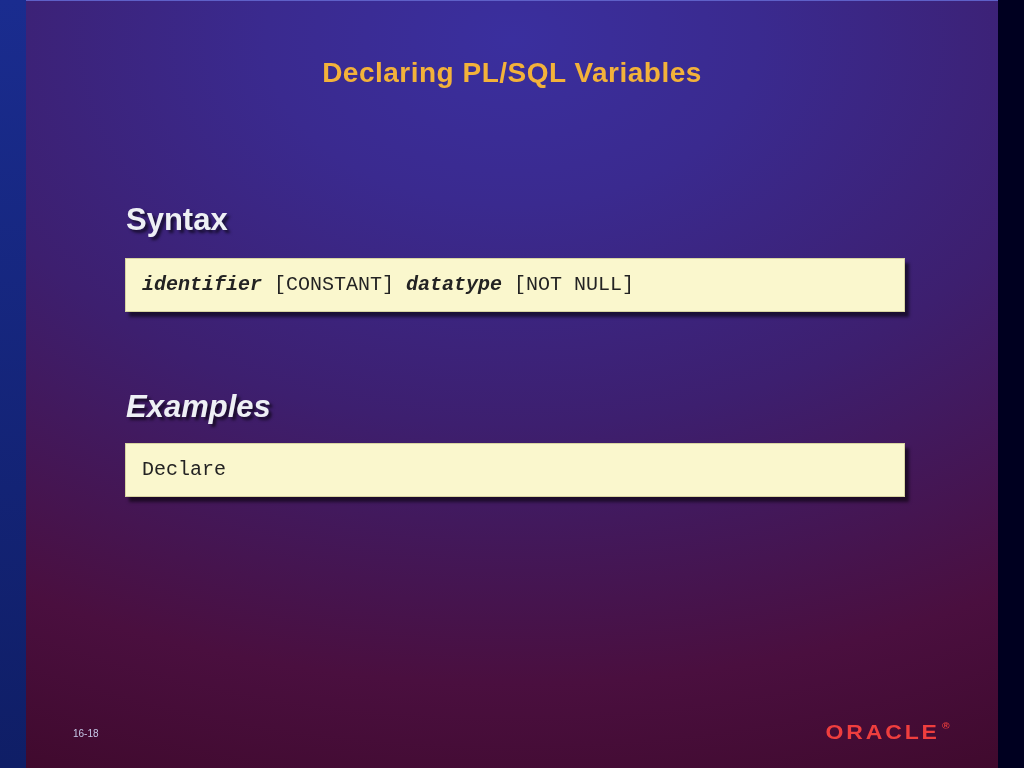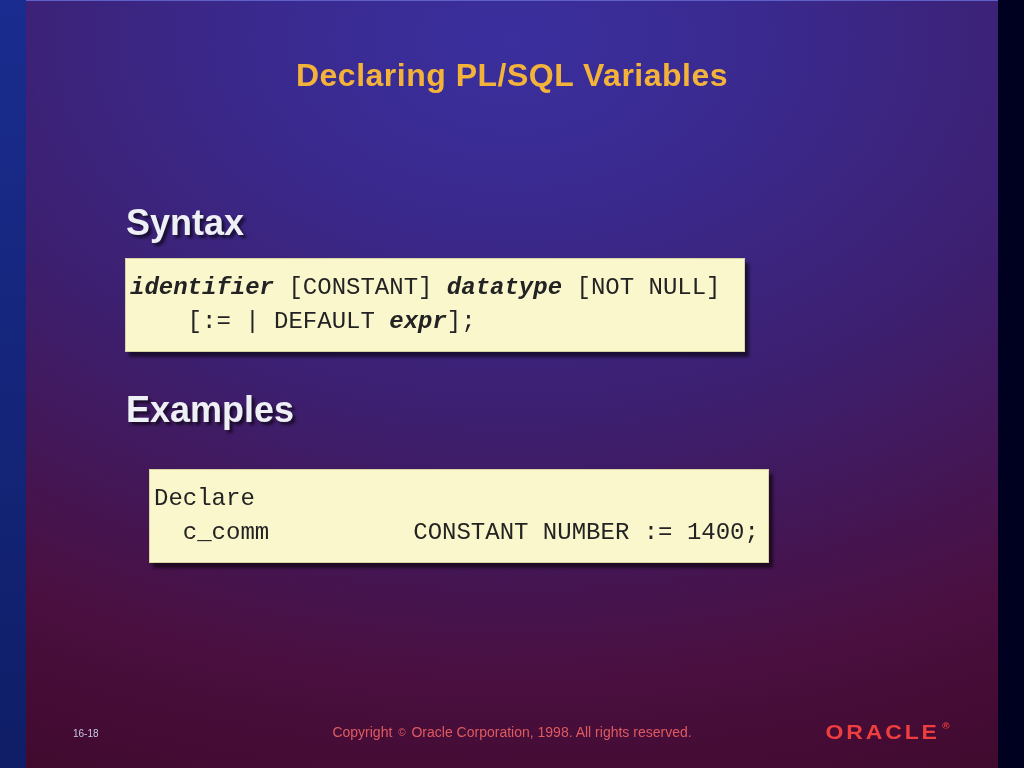--- a/index.html
+++ b/index.html
@@ -34,49 +34,49 @@
         #2d051a 100%);
     position: relative;
     border-top: 1px solid #5e60c8;
   }
   .title {
     position: absolute;
     top: 56px;
     width: 100%;
     text-align: center;
     color: #f3b23a;
-    font-size: 32px;
+    font-size: 28px;
     font-weight: bold;
     letter-spacing: 0.5px;
   }
   .subtitle {
     position: absolute;
     left: 100px;
     color: #eef0f5;
-    font-size: 36px;
+    font-size: 31px;
     font-weight: bold;
     text-shadow: 3px 3px 3px rgba(0,0,0,0.6);
   }
   .sub1 { top: 201px; }
-  .sub2 { top: 388px; }
+  .sub2 { top: 388px; font-style: italic; }
   .codebox {
     position: absolute;
     left: 99px;
-    width: 620px;
+    width: 780px;
     background: #faf7cd;
     border: 1px solid #d8d4a1;
-    padding: 12px 16px 12px 4px;
+    padding: 12px 16px 12px 16px;
     font-family: "Courier New", monospace;
-    font-size: 24px;
+    font-size: 20px;
     line-height: 1.42;
     color: #232323;
     box-shadow: 4px 5px 3px rgba(0,0,0,0.55);
   }
   .box1 { top: 257px; }
-  .box2 { top: 468px; margin-left: 24px; }
+  .box2 { top: 442px; }
   .codebox .row { white-space: pre; }
   .codebox .it { font-style: italic; font-weight: bold; }
 
   .footer-slide {
     position: absolute;
     bottom: 29px;
     left: 47px;
     color: #c6c8e8;
     font-size: 10px;
   }
@@ -118,35 +118,30 @@
 <div class="left-bar"></div>
 
 <div class="stage">
 
   <div class="title">Declaring PL/SQL Variables</div>
 
   <div class="subtitle sub1">Syntax</div>
 
   <div class="codebox box1">
     <div class="row"><span class="it">identifier</span><span> [CONSTANT] </span><span class="it">datatype</span><span> [NOT NULL]</span></div>
-    <div class="row"><span>    [:= | DEFAULT </span><span class="it">expr</span><span>];</span></div>
   </div>
 
   <div class="subtitle sub2">Examples</div>
 
   <div class="codebox box2">
     <div class="row">Declare</div>
-    <div class="row">  c_comm          CONSTANT NUMBER := 1400;</div>
   </div>
 
   <div class="footer-slide">16-18</div>
 
-  <div class="footer-copy">
-    <span>Copyright </span><span class="copy-symbol">©</span><span> Oracle Corporation, 1998. All rights reserved.</span>
-  </div>
 
   <div class="oracle-logo">
     <span>ORACLE</span><sup>®</sup>
   </div>
 
 </div>
 
 <div class="right-bar"></div>
 
 </body></html>

